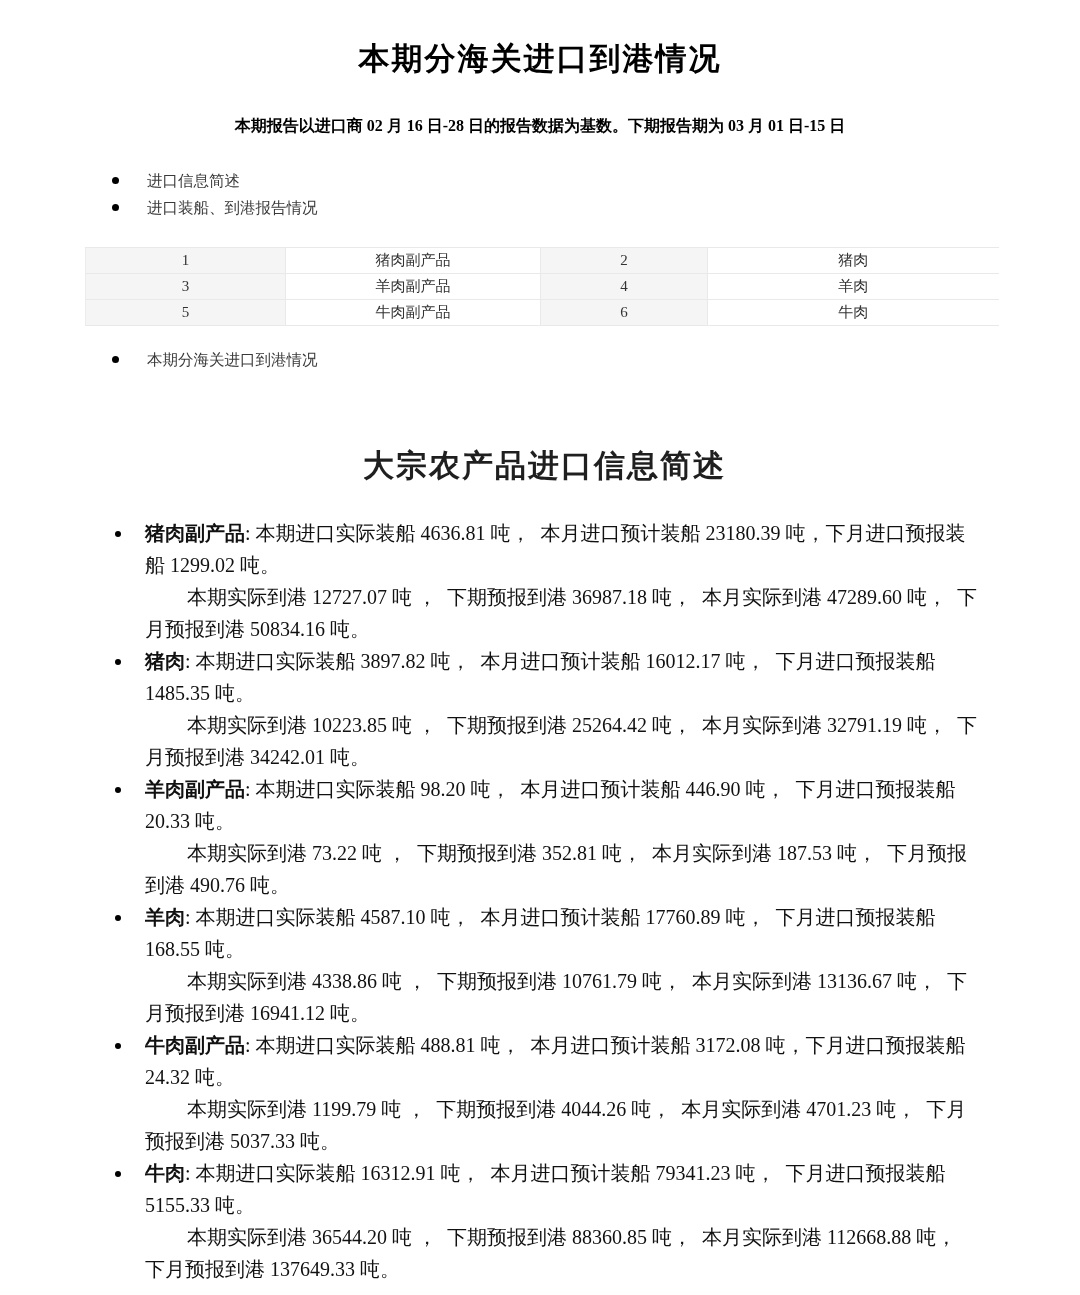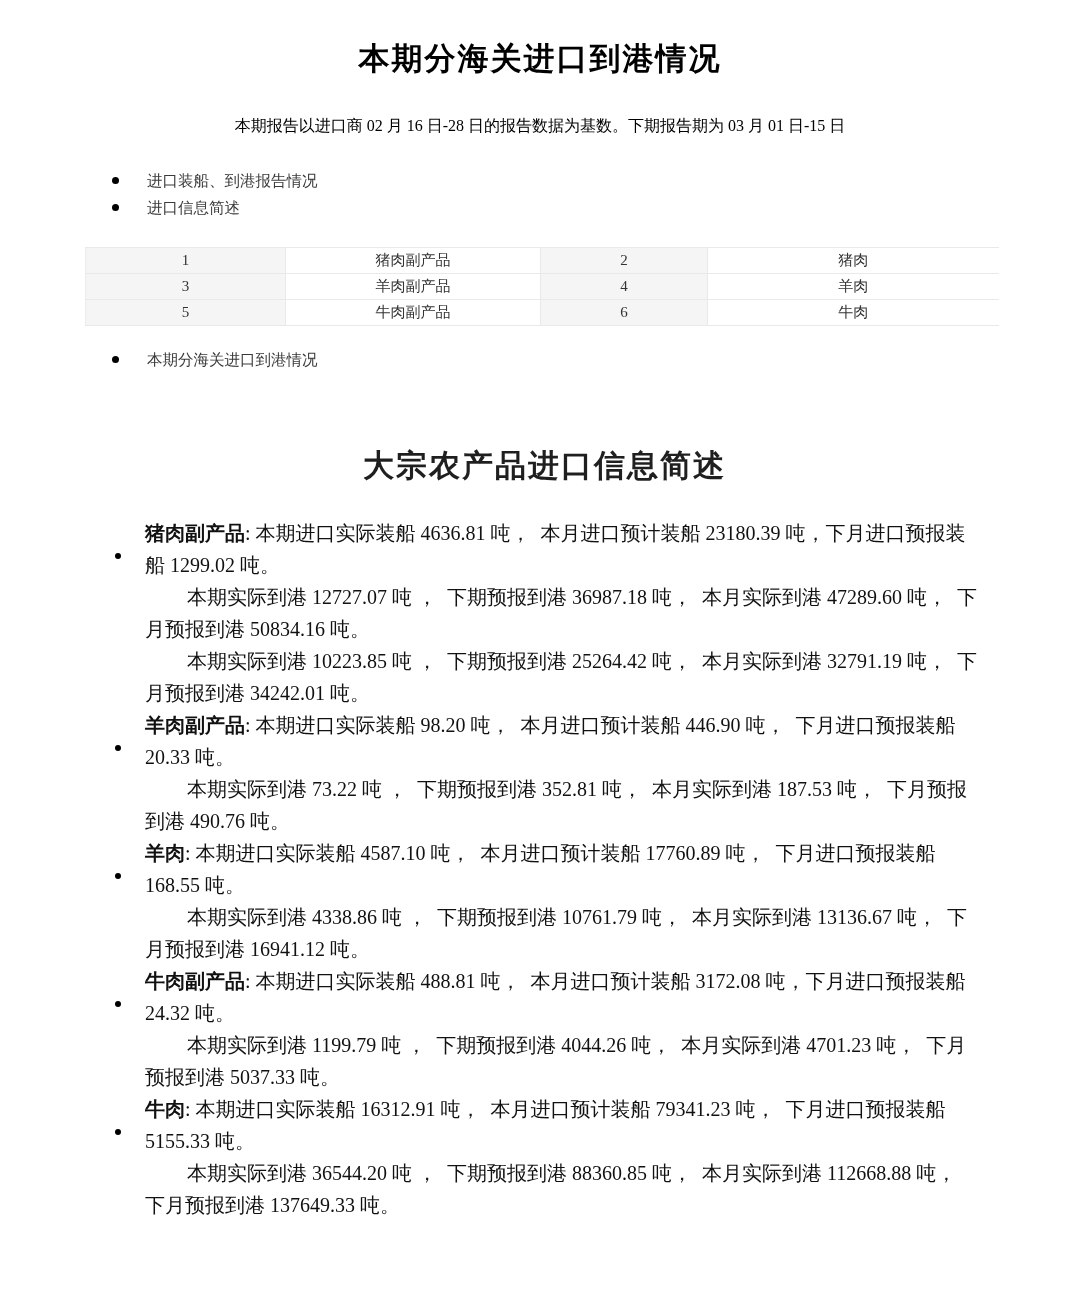--- a/index.html
+++ b/index.html
@@ -24,21 +24,21 @@
     text-align: center;
     font-size: 31px;
     font-weight: bold;
     letter-spacing: 2px;
     color: #000000;
   }
   .doc-subtitle {
     margin: 0 0 30px 0;
     text-align: center;
     font-size: 16px;
-    font-weight: normal;
+    font-weight: bold;
     color: #000000;
   }
   
   .toc-list {
     margin: 0 0 26px 0;
   }
   .toc-item {
     display: flex;
     align-items: flex-start;
     padding-left: 112px;
@@ -95,21 +95,21 @@
   .summary-list {
     margin: 0;
     padding: 0 95px 20px 115px;
     font-size: 20px;
     line-height: 32px;
     color: #111111;
   }
   .summary-item { margin: 0; }
   .summary-item .line1 {
     display: flex;
-    align-items: center;
+    align-items: flex-start;
   }
   .summary-item .dot {
     flex: 0 0 auto;
     width: 6px;
     height: 6px;
     border-radius: 50%;
     background: #000000;
     margin: 14px 24px 0 0;
   }
   .summary-item .line1-text {
@@ -127,25 +127,25 @@
 
 <div class="page">
 
   <h1 class="doc-title">本期分海关进口到港情况</h1>
 
   <p class="doc-subtitle">本期报告以进口商 02 月 16 日-28 日的报告数据为基数。下期报告期为 03 月 01 日-15 日</p>
 
   <div class="toc-list">
     <div class="toc-item">
       <span class="dot"></span>
-      <span>进口装船、到港报告情况</span>
+      <span>进口信息简述</span>
     </div>
     <div class="toc-item">
       <span class="dot"></span>
-      <span>进口信息简述</span>
+      <span>进口装船、到港报告情况</span>
     </div>
   </div>
 
   <table class="catalog-table">
     <colgroup>
         <col class="c1">
         <col class="c2">
         <col class="c3">
         <col class="c4">
       </colgroup>
@@ -184,20 +184,24 @@
 
     <div class="summary-item">
       <div class="line1">
         <span class="dot"></span>
         <span class="line1-text"><span class="term">猪肉副产品</span><span>: 本期进口实际装船 4636.81 吨，  本月进口预计装船 23180.39 吨，下月进口预报装船 1299.02 吨。</span></span>
       </div>
       <p class="line2">本期实际到港 12727.07 吨 ，  下期预报到港 36987.18 吨，  本月实际到港 47289.60 吨，  下月预报到港 50834.16 吨。</p>
     </div>
 
     <div class="summary-item">
+      <div class="line1">
+        <span class="dot"></span>
+        <span class="line1-text"><span class="term">猪肉</span><span>: 本期进口实际装船 3897.82 吨，  本月进口预计装船 16012.17 吨，  下月进口预报装船 1485.35 吨。</span></span>
+      </div>
       <p class="line2">本期实际到港 10223.85 吨 ，  下期预报到港 25264.42 吨，  本月实际到港 32791.19 吨，  下月预报到港 34242.01 吨。</p>
     </div>
 
     <div class="summary-item">
       <div class="line1">
         <span class="dot"></span>
         <span class="line1-text"><span class="term">羊肉副产品</span><span>: 本期进口实际装船 98.20 吨，  本月进口预计装船 446.90 吨，  下月进口预报装船 20.33 吨。</span></span>
       </div>
       <p class="line2">本期实际到港 73.22 吨 ，  下期预报到港 352.81 吨，  本月实际到港 187.53 吨，  下月预报到港 490.76 吨。</p>
     </div>

